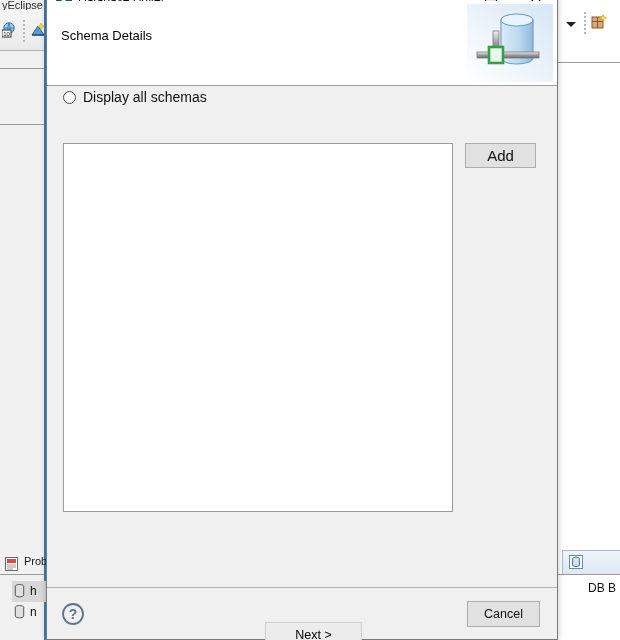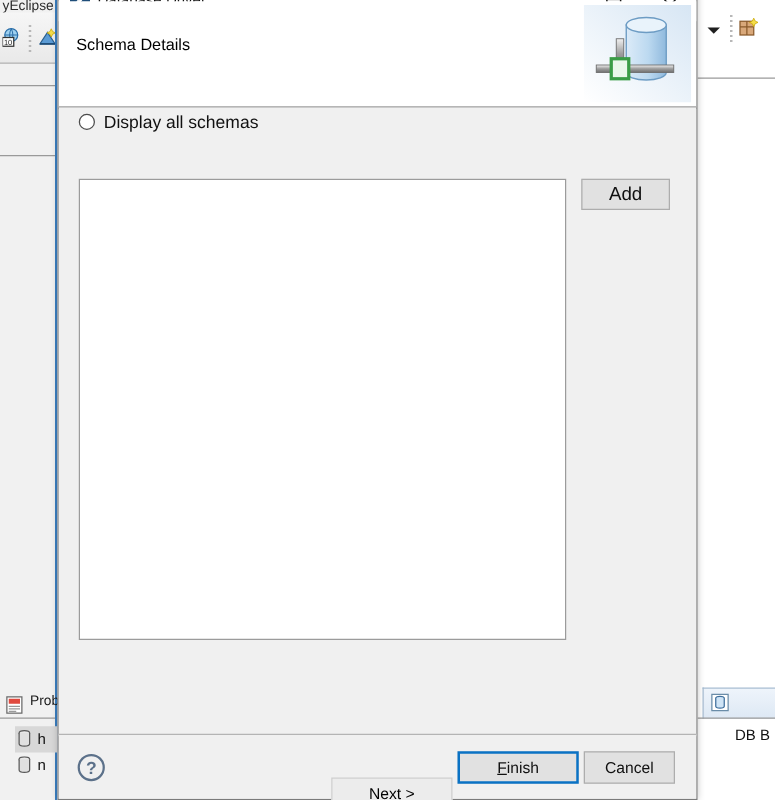--- a/index.html
+++ b/index.html
@@ -448,16 +448,15 @@
 
   <div class="dlg-footer">
     <button class="help-btn">
       <svg width="24" height="24" viewBox="0 0 24 24">
         <circle cx="12" cy="12" r="10" fill="#f0f0f0" stroke="#5c718a" stroke-width="1.8"></circle>
         <text x="12" y="17" font-size="14" text-anchor="middle" fill="#5c718a" font-family="Liberation Sans, sans-serif" font-weight="bold">?</text>
       </svg>
     </button>
 
     <button class="footbtn disabled" style="left:218px; width:97px;" disabled=""><span class="u">N</span>ext &gt;</button>
-    <button class="footbtn default" style="left:319px; width:97px;"><span class="u">F</span>inish</button>
     <button class="footbtn" style="left:420px; width:73px;">Cancel</button>
   </div>
 </div>
 
 </body></html>

